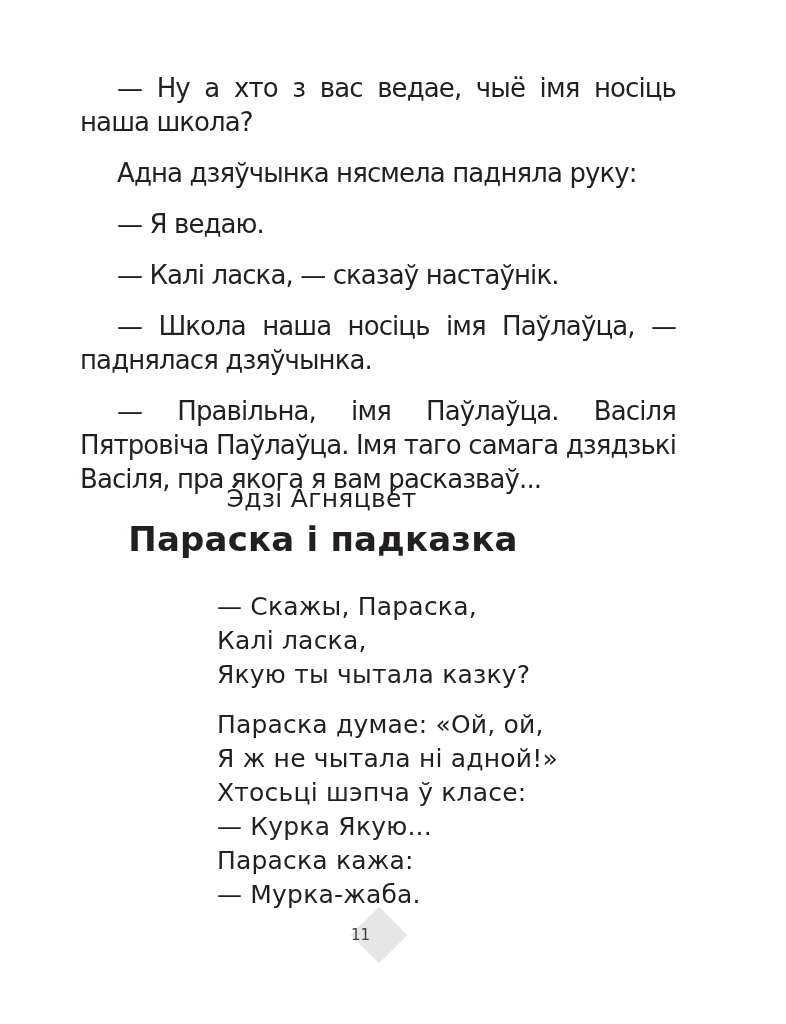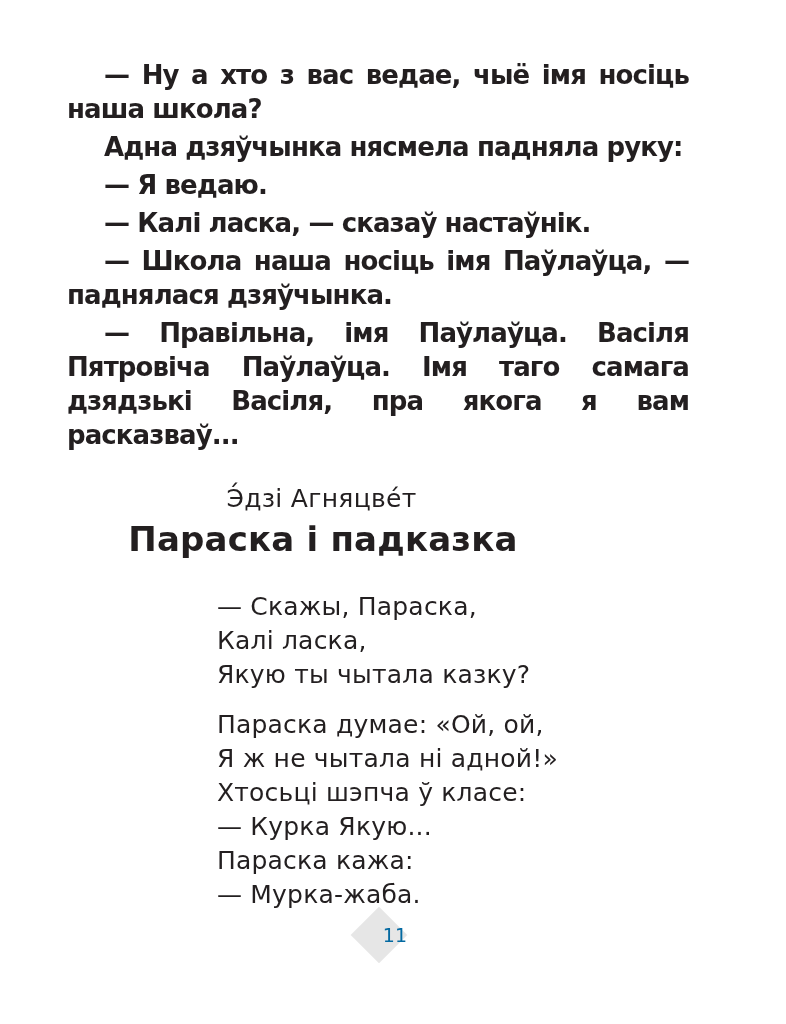--- a/index.html
+++ b/index.html
@@ -7,21 +7,21 @@
     width: 786px; height: 1024px; background: #ffffff; position: relative; overflow: hidden;
     color: #231f20;
     font-family: "DejaVu Sans", "Liberation Sans", sans-serif;
   }
   .prose {
     position: absolute; left: 63px; top: 54px; width: 630px;
     font-size: 26px; line-height: 34px;
     letter-spacing: -0.9px;
     transform-origin: 0 0;
   }
-  .prose p { margin: 4px; text-align: justify; text-indent: 37px; font-weight: bold; }
+  .prose p { margin: 17px; text-align: justify; text-indent: 37px; }
   .poem-wrap {
     position: absolute; left: 0; top: 484px; width: 648px;
   }
   .author {
     text-align: center; font-size: 25px; line-height: 30px; margin: 0 0 0 -5px;
     letter-spacing: 0.3px;
   }
   .title {
     text-align: center; margin: 5px 0 0 -2px;
     font-family: "DejaVu Sans", sans-serif; font-weight: bold;
@@ -35,21 +35,21 @@
   .poem .line { display: block; white-space: nowrap; }
   .page-num {
     position: absolute; left: 351px; top: 907px; width: 56px; height: 56px;
   }
   .page-num .diamond {
     position: absolute; left: 8px; top: 8px; width: 40px; height: 40px;
     background: #e6e6e6; transform: rotate(45deg);
   }
   .page-num .num {
     position: absolute; left: 0; top: 0; width: 56px; height: 56px;
-    line-height: 56px; text-align: right; font-size: 19px; color: #0369a1;
+    line-height: 56px; text-align: left; font-size: 15px; color: #404040;
   }
 </style>
 </head>
 <body>
 
 <div class="prose">
   <p>— Ну а хто з вас ведае, чыё імя носіць наша школа?</p>
   <p>Адна дзяўчынка нясмела падняла руку:</p>
   <p>— Я ведаю.</p>
   <p>— Калі ласка, — сказаў настаўнік.</p>

